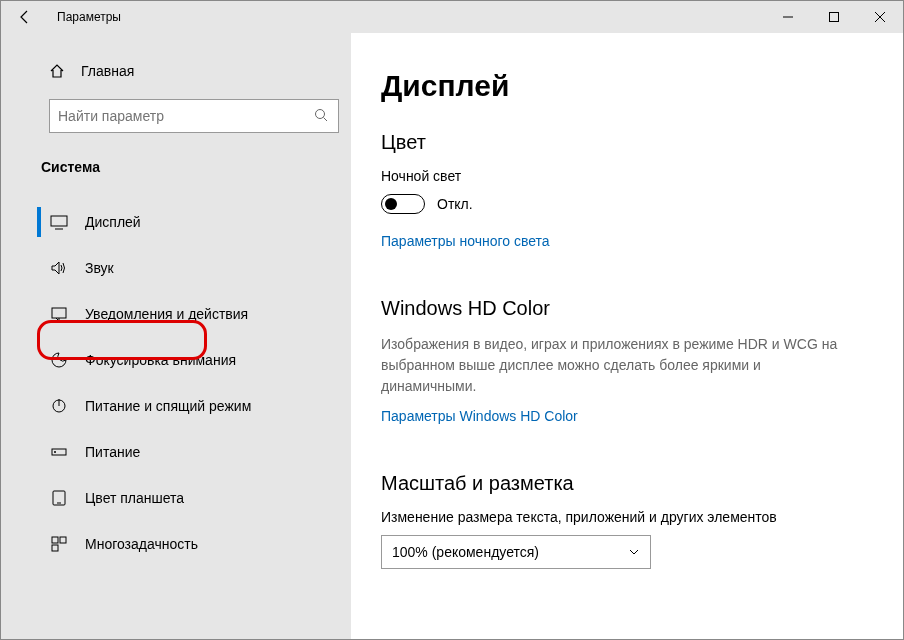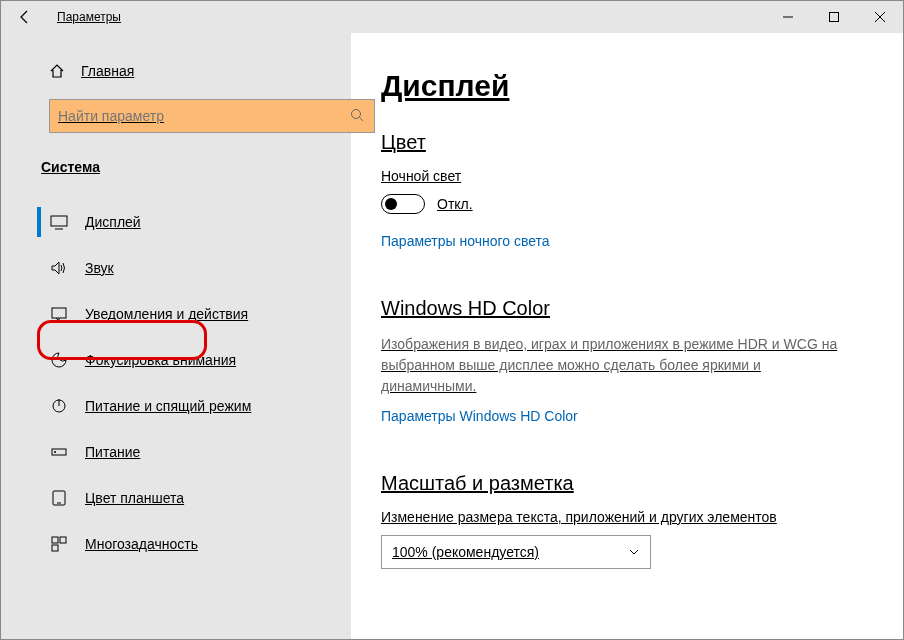--- a/index.html
+++ b/index.html
@@ -1,27 +1,27 @@
 <!DOCTYPE html>
 <html><head>
 <meta charset="utf-8">
 <style>
 * { box-sizing: border-box; margin: 0; padding: 0; font-family: "Segoe UI", Tahoma, sans-serif; }
 body { background: #fff; width: 904px; height: 640px; overflow: hidden; }
-.window { width: 904px; height: 640px; border: 1px solid #888; background: #fff; display: flex; flex-direction: column; text-decoration: underline; }
+.window { width: 904px; height: 640px; border: 1px solid #888; background: #fff; display: flex; flex-direction: column; }
 .titlebar { height: 32px; background: #e6e6e6; display: flex; align-items: center; padding-left: 12px; }
 .titlebar .back { width: 24px; height: 24px; display: flex; align-items: center; justify-content: center; margin-right: 20px; cursor: pointer;}
 .titlebar .title { font-size: 12px; color: #000; }
 .titlebar .ctrls { margin-left: auto; display: flex; }
 .titlebar .ctrl { width: 46px; height: 32px; display: flex; align-items: center; justify-content: center; cursor: pointer;}
 .body { flex: 1; display: flex; overflow: hidden;}
 .sidebar { width: 350px; background: #e6e6e6; padding: 20px 0 0 0; display: flex; flex-direction: column; position: relative;}
 .home-row { display: flex; align-items: flex-end; padding: 10px 20px 10px 48px; font-size: 14px; cursor: pointer; position: relative;}
 .search-wrap { margin: 10px 20px 20px 48px; }
-.search { width: 326px; height: 34px; border: 1px solid #999; background: #fdba74; display: flex; align-items: center; padding: 0 8px; }
+.search { width: 290px; height: 34px; border: 1px solid #999; background: #ffffff; display: flex; align-items: center; padding: 0 8px; }
 .search input { flex: 1; border: none; outline: none; font-size: 14px; color: #666; background: transparent;}
 .search .sicon { width: 16px; height: 16px; color: #666;}
 .category-hdr { font-size: 14px; font-weight: 600; color: #000; padding: 6px 20px 14px 40px; }
 .navlist { display: flex; flex-direction: column; margin-top: 10px;}
 .navitem { display: flex; align-items: center; height: 46px; padding-left: 48px; font-size: 14px; cursor: pointer; position: relative;}
 .navitem.active::before { content:""; position:absolute; left:36px; top:8px; bottom:8px; width:4px; background:#0078d4;}
 .navitem .nicon { width: 20px; height: 20px; display: flex; align-items:center; justify-content:center; margin-right: 16px; color:#000;}
 .highlight { position:absolute; border: 3px solid #d00; border-radius: 14px; left: 36px; top: 287px; width: 170px; height: 40px; pointer-events: none;}
 .content { flex: 1; background: #fff; padding: 36px 30px 0 30px; overflow-y: auto;}
 .content h1 { font-size: 30px; font-weight: 600; margin-bottom: 28px;}

